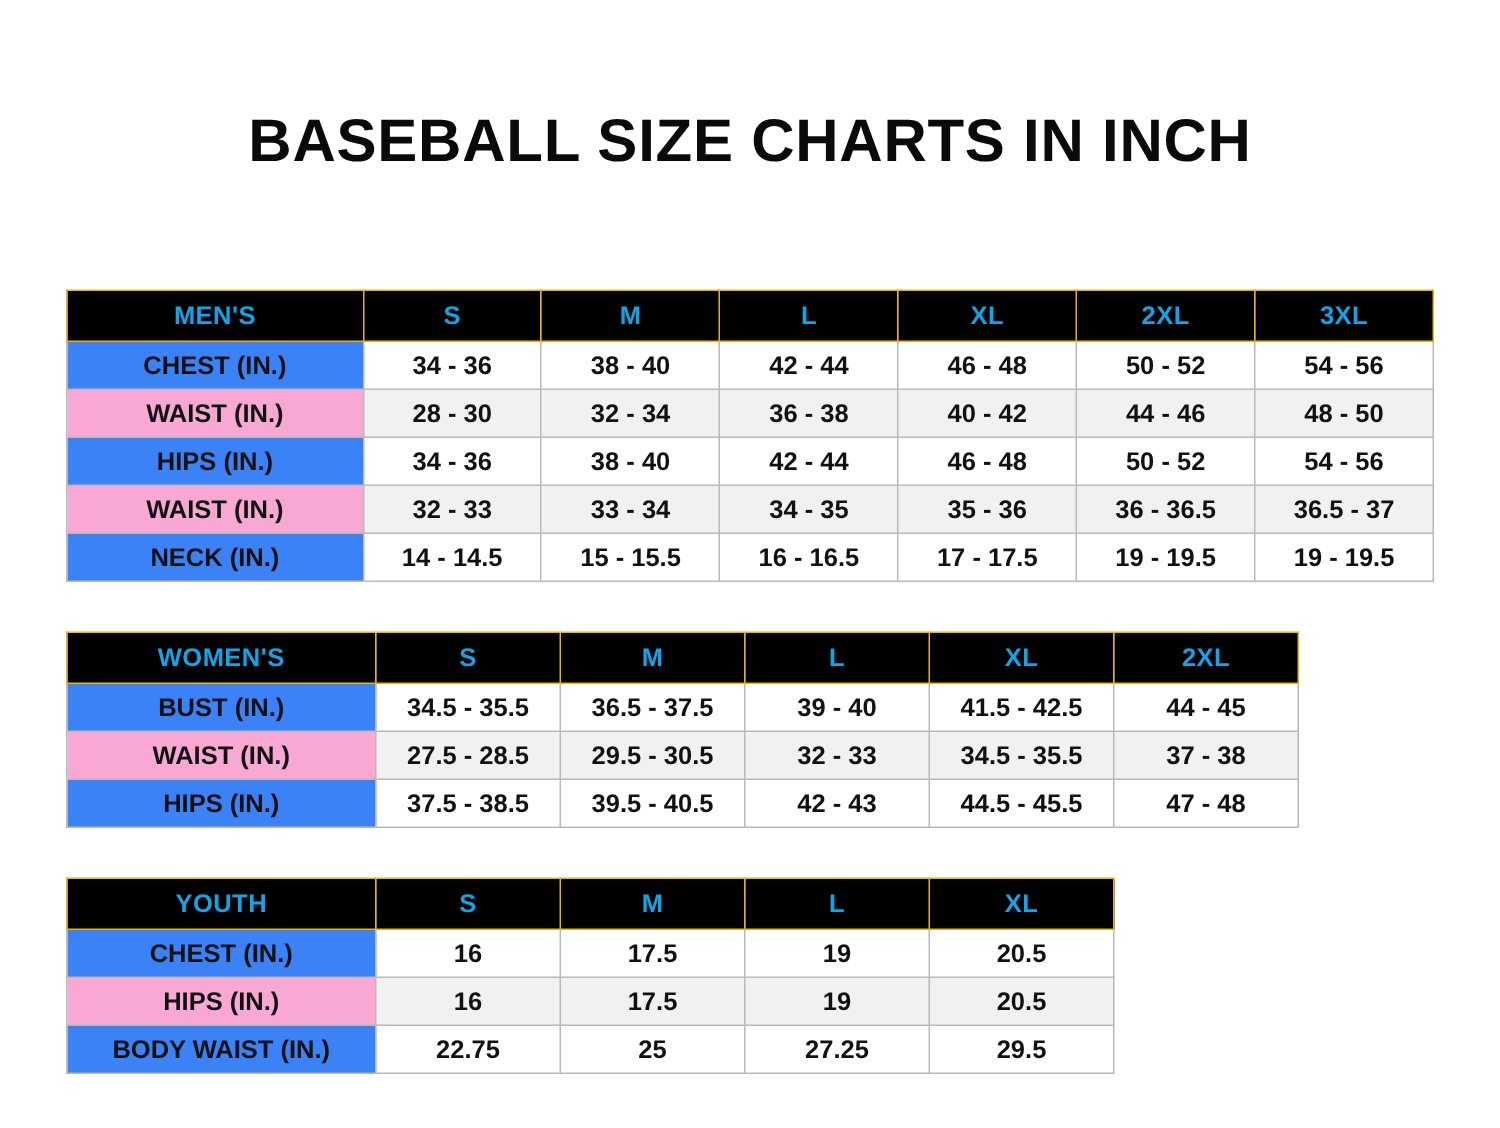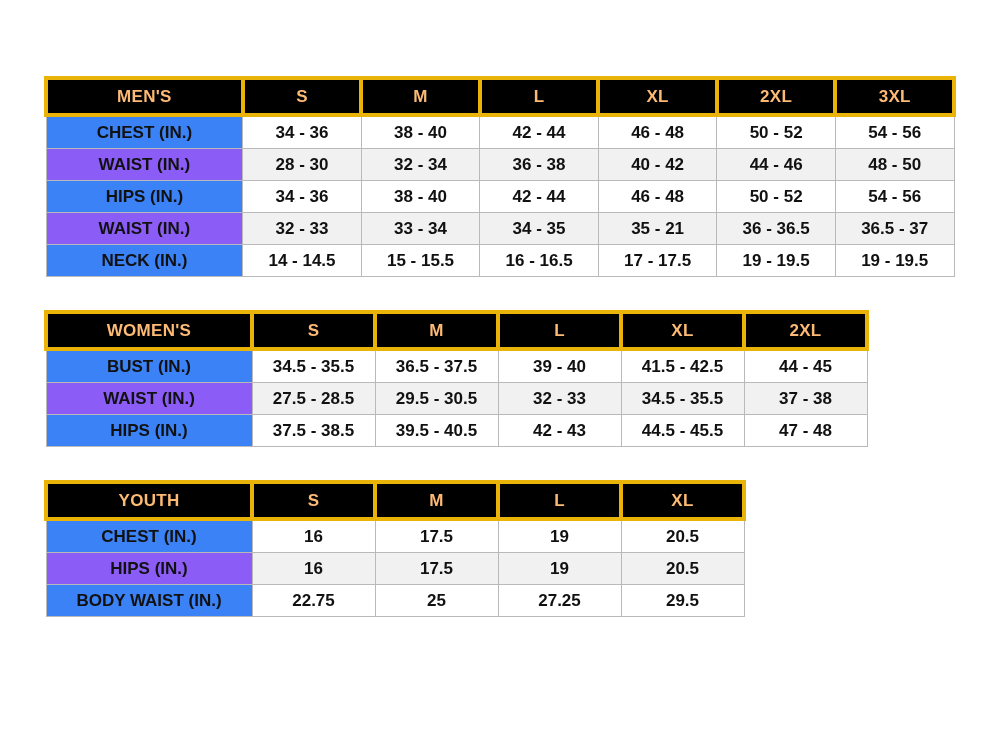--- a/index.html
+++ b/index.html
@@ -52,37 +52,37 @@
     font-weight: bold;
     height: 31px;
     padding: 0 2px;
     color: #111111;
     background: #ffffff;
     white-space: nowrap;
   }
 
   table.size-table thead th {
     background: #000000;
-    color: #fdba74;
-    border: 4px solid #eab308;
+    color: #0ea5e9;
+    border: 1px solid #eab308;
     font-size: 17px;
     letter-spacing: 0.3px;
     height: 33px;
   }
 
   table.size-table tbody tr.alt td {
     background: #f1f1f1;
   }
 
   table.size-table tbody td.rowlabel {
     background: #3b82f6;
     font-weight: bold;
   }
   table.size-table tbody tr.alt td.rowlabel {
-    background: #8b5cf6;
+    background: #f9a8d4;
   }
 
   .tbl-men { margin-top: 76px; }
   .tbl-women { margin-top: 33px; }
   .tbl-youth { margin-top: 33px; padding-left: 24px; }
 
   
   .tbl-men col.c0 { width: 206px; }
   .tbl-men col.cx { width: 123px; }
 
@@ -90,20 +90,21 @@
   .tbl-women col.cx { width: 123px; }
 
   .tbl-youth col.c0 { width: 206px; }
   .tbl-youth col.cx { width: 123px; }
 </style>
 </head>
 <body>
 
 <div class="page">
 
+  <h1 class="title">BASEBALL SIZE CHARTS IN INCH</h1>
 
   <div class="tables">
 
     <table class="size-table tbl-men">
       <colgroup>
         <col class="c0">
           <col class="cx">
           <col class="cx">
           <col class="cx">
           <col class="cx">
@@ -147,21 +148,21 @@
           <td>42 - 44</td>
           <td>46 - 48</td>
           <td>50 - 52</td>
           <td>54 - 56</td>
         </tr>
         <tr class="alt">
           <td class="rowlabel">WAIST (IN.)</td>
           <td>32 - 33</td>
           <td>33 - 34</td>
           <td>34 - 35</td>
-          <td>35 - 21</td>
+          <td>35 - 36</td>
           <td>36 - 36.5</td>
           <td>36.5 - 37</td>
         </tr>
         <tr>
           <td class="rowlabel">NECK (IN.)</td>
           <td>14 - 14.5</td>
           <td>15 - 15.5</td>
           <td>16 - 16.5</td>
           <td>17 - 17.5</td>
           <td>19 - 19.5</td>

